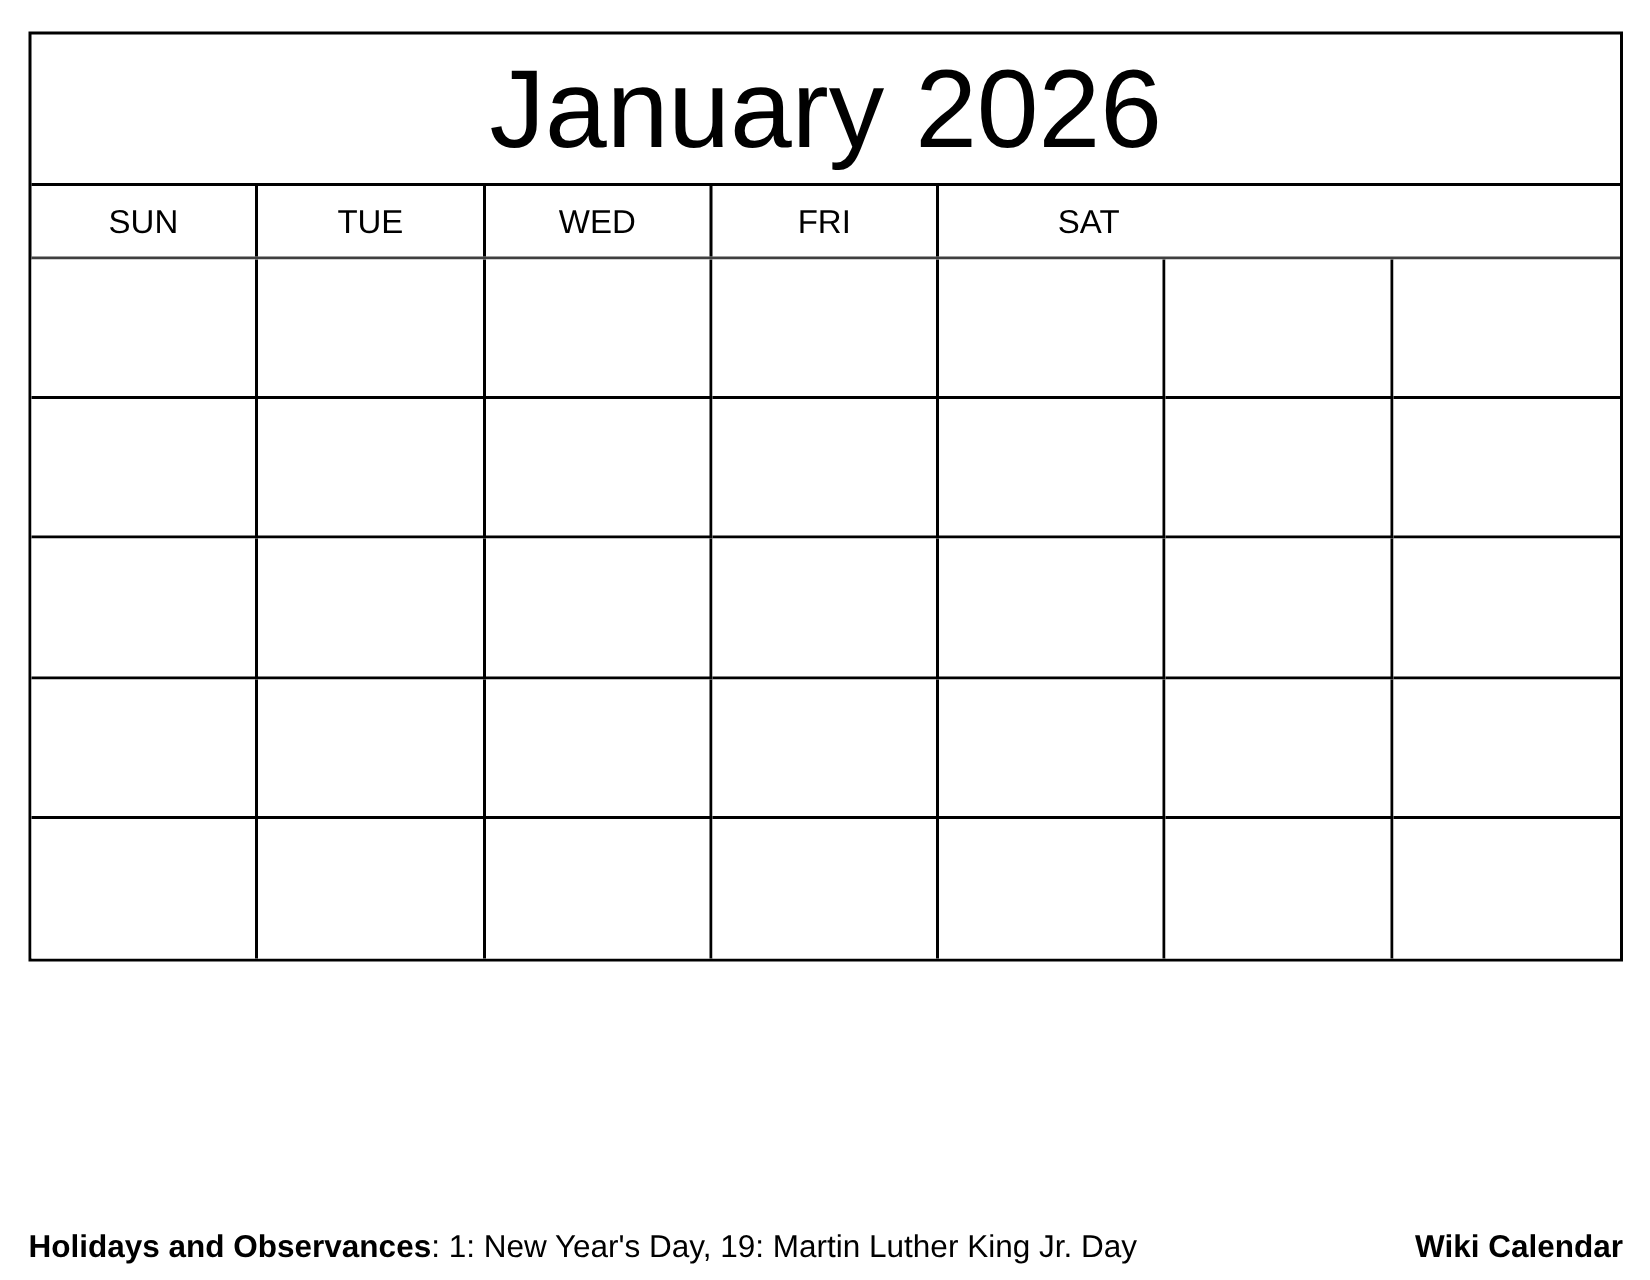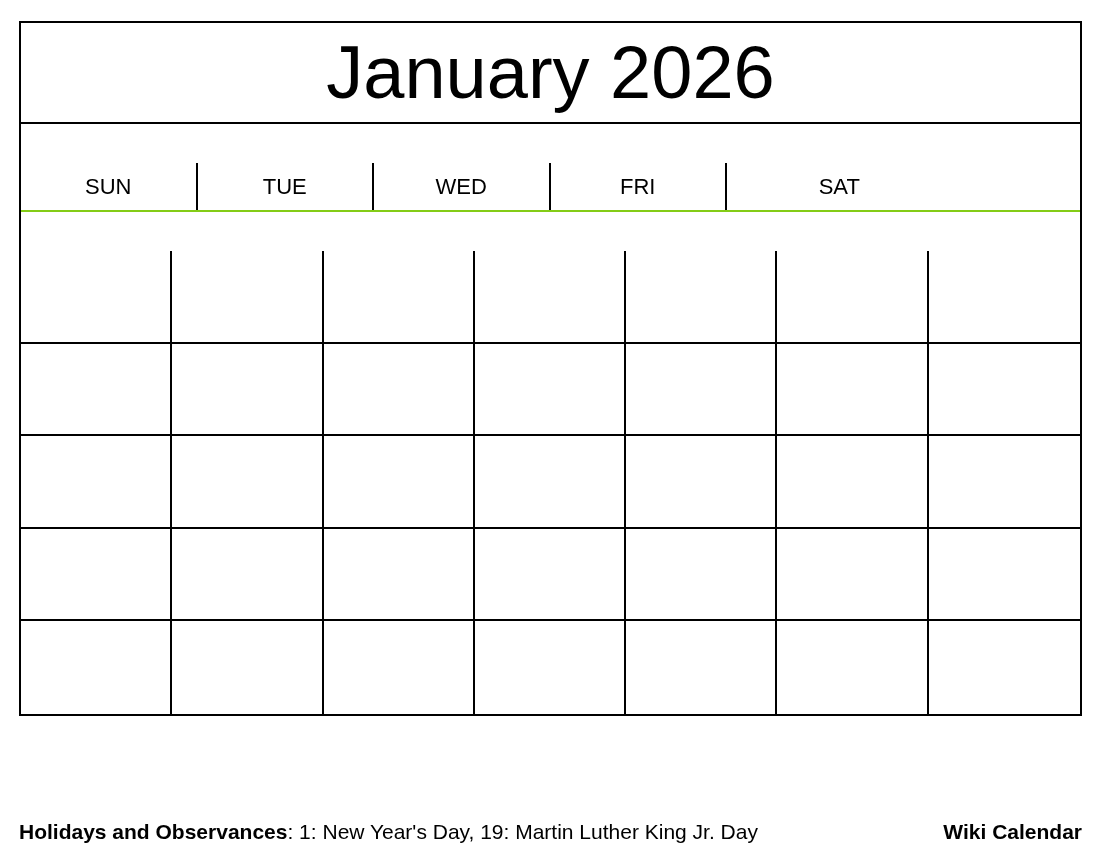--- a/index.html
+++ b/index.html
@@ -14,49 +14,48 @@
     width: 1100px;
     height: 853px;
     background: #ffffff;
     overflow: hidden;
   }
   .calendar {
     position: absolute;
     left: 19px;
     top: 21px;
     width: 1063px;
-    height: 695px;
+    height: 620px;
     border: 2px solid #000000;
     box-sizing: border-box;
     background: #ffffff;
     display: flex;
     flex-direction: column;
-    gap: 39px;
   }
   .title-row {
     height: 99px;
     flex: 0 0 auto;
     border-bottom: 2px solid #000000;
     display: flex;
     align-items: center;
     justify-content: center;
   }
   .title-text {
     font-size: 74px;
     font-weight: 400;
     letter-spacing: 0px;
     line-height: 1;
     white-space: nowrap;
   }
   .weekday-row {
     flex: 0 0 auto;
     height: 47px;
-    border-bottom: 2px solid #84cc16;
+    border-bottom: 2px solid #404040;
     display: grid;
-    grid-template-columns: repeat(6, 1fr);
+    grid-template-columns: repeat(7, 1fr);
   }
   .hcell {
     display: flex;
     align-items: center;
     justify-content: center;
     font-size: 22px;
     font-weight: 400;
     border-right: 2px solid #000000;
     box-sizing: border-box;
   }

